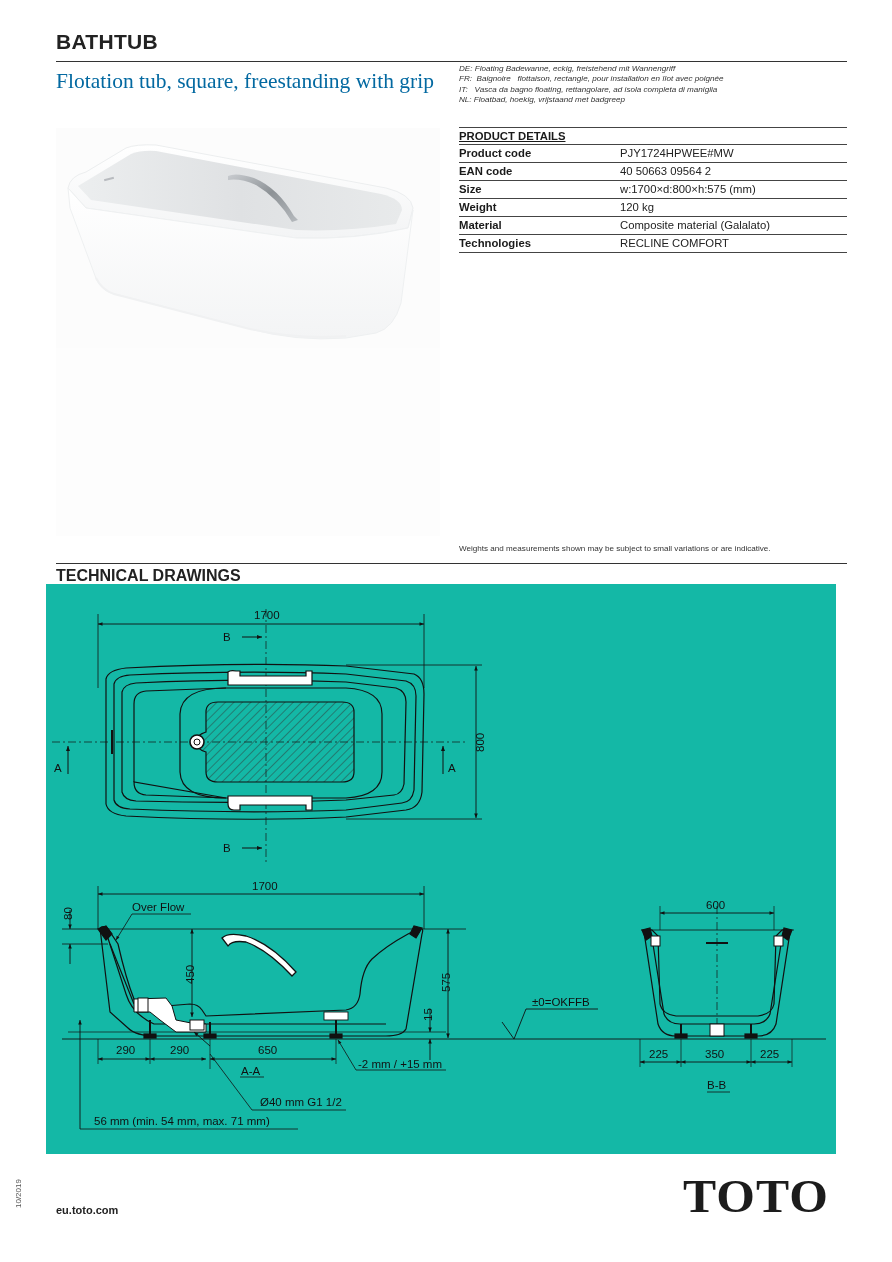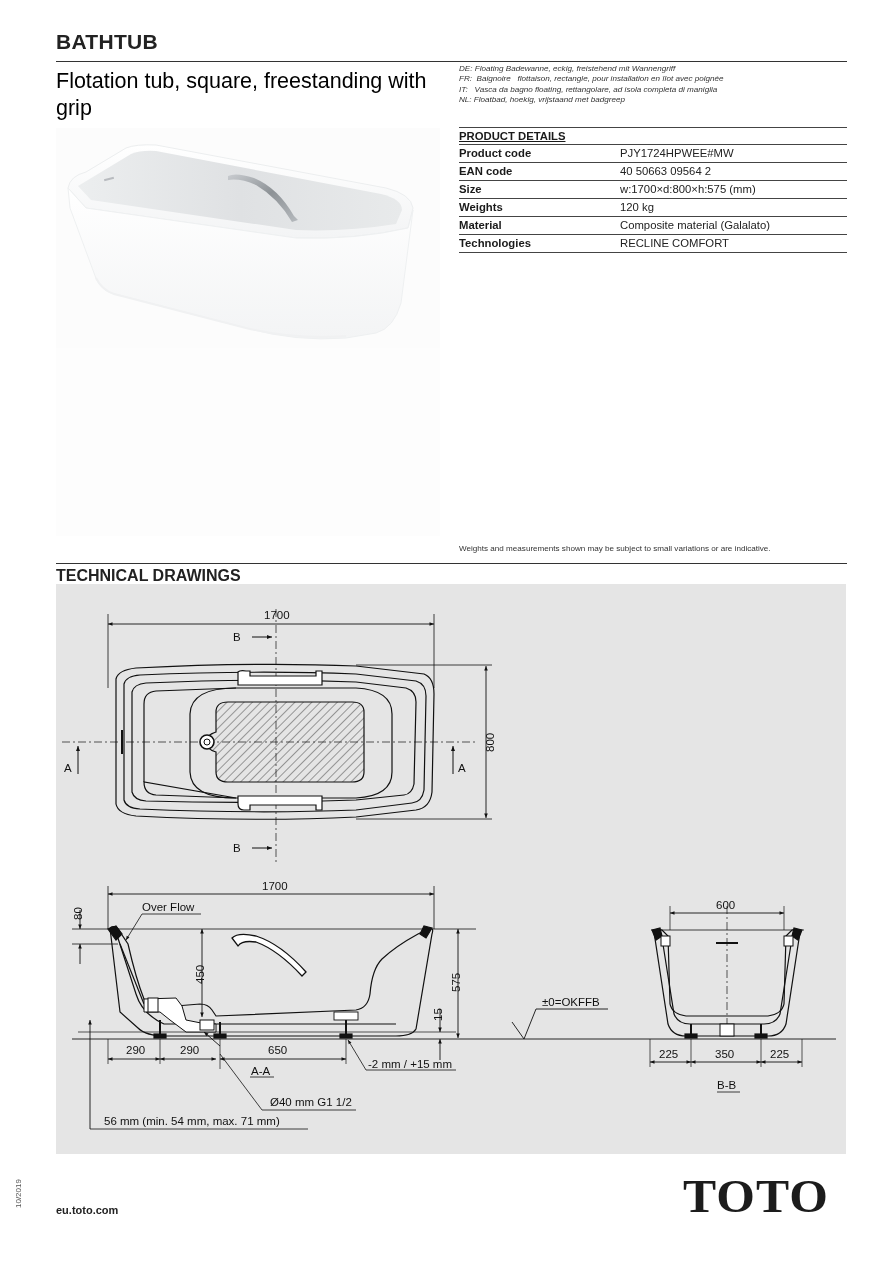--- a/index.html
+++ b/index.html
@@ -2,40 +2,40 @@
 <html><head>
 <meta charset="utf-8">
 <style>
   * { box-sizing: border-box; margin: 0; padding: 0; }
   html, body { width: 892px; height: 1262px; background: #ffffff; }
   body { position: relative; font-family: "Liberation Sans", sans-serif; color: #1a1a1a; overflow: hidden; }
 
   .page-title { position: absolute; left: 56px; top: 30px; font-size: 21px; font-weight: 700; letter-spacing: 0.3px; color: #222; }
   .top-rule { position: absolute; left: 56px; top: 61px; width: 791px; height: 1px; background: #333; }
 
-  .subtitle { position: absolute; left: 56px; top: 68px; width: 390px; font-size: 21.5px; line-height: 27px; color: #000000; font-weight: 400; }
+  .subtitle { position: absolute; left: 56px; top: 68px; width: 390px; font-size: 21.5px; line-height: 27px; color: #0369a1; font-weight: 400; font-family: Liberation Serif, serif; }
 
   .translations { position: absolute; left: 459px; top: 64px; font-size: 8.1px; line-height: 10.4px; color: #333; }
   .translations div { white-space: pre; font-style: italic; }
 
   .product-image { position: absolute; left: 56px; top: 128px; width: 384px; height: 220px; background: #fcfcfc; }
   .left-panel-bg { position: absolute; left: 56px; top: 348px; width: 384px; height: 188px; background: #fdfdfd; }
 
   .details { position: absolute; left: 459px; top: 127px; width: 388px; }
   .details-rule-top { height: 1px; background: #444; }
   .details-head { font-size: 11.3px; font-weight: 700; height: 17px; line-height: 17px; border-bottom: 1px solid #444; text-decoration: underline; }
   .details-row { display: flex; font-size: 11.3px; height: 18px; line-height: 17px; border-bottom: 1px solid #444; }
   .details-row .lbl { width: 135px; font-weight: 700; }
   .details-row .val { flex: 1; font-weight: 400; color: #222; margin-left: 26px; }
 
   .disclaimer { position: absolute; left: 459px; top: 544px; font-size: 8.1px; color: #333; }
   .mid-rule { position: absolute; left: 56px; top: 563px; width: 791px; height: 1px; background: #333; }
   .section-title { position: absolute; left: 56px; top: 567px; font-size: 16px; font-weight: 700; color: #222; }
 
-  .drawing-area { position: absolute; left: 56px; top: 584px; width: 790px; height: 570px; background: #e5e5e5; }
+  .drawing-area { position: absolute; left: 46px; top: 584px; width: 790px; height: 570px; background: #14b8a6; }
   .drawing-svg { position: absolute; left: 0; top: 0; }
   .dim-text { font-family: "Liberation Sans", sans-serif; font-size: 11.5px; fill: #111; }
 
   .footer-date { position: absolute; left: 14px; top: 1208px; font-size: 8px; color: #555; transform: rotate(-90deg); transform-origin: left top; white-space: nowrap; }
   .footer-url { position: absolute; left: 56px; top: 1204px; font-size: 11px; font-weight: 700; color: #222; }
   .logo { position: absolute; left: 683px; top: 1172px; font-family: "Liberation Serif", serif; font-size: 46px; font-weight: 700; letter-spacing: 1px; color: #1c1c1c; line-height: 50px; transform: scaleX(1.08); transform-origin: left top; }
 </style>
 </head>
 <body>
 
@@ -92,21 +92,21 @@
   </div>
   <div class="details-row">
     <span class="lbl">EAN code</span>
     <span class="val">40 50663 09564 2</span>
   </div>
   <div class="details-row">
     <span class="lbl">Size</span>
     <span class="val">w:1700×d:800×h:575 (mm)</span>
   </div>
   <div class="details-row">
-    <span class="lbl">Weights</span>
+    <span class="lbl">Weight</span>
     <span class="val">120 kg</span>
   </div>
   <div class="details-row">
     <span class="lbl">Material</span>
     <span class="val">Composite material (Galalato)</span>
   </div>
   <div class="details-row">
     <span class="lbl">Technologies</span>
     <span class="val">RECLINE COMFORT</span>
   </div>

